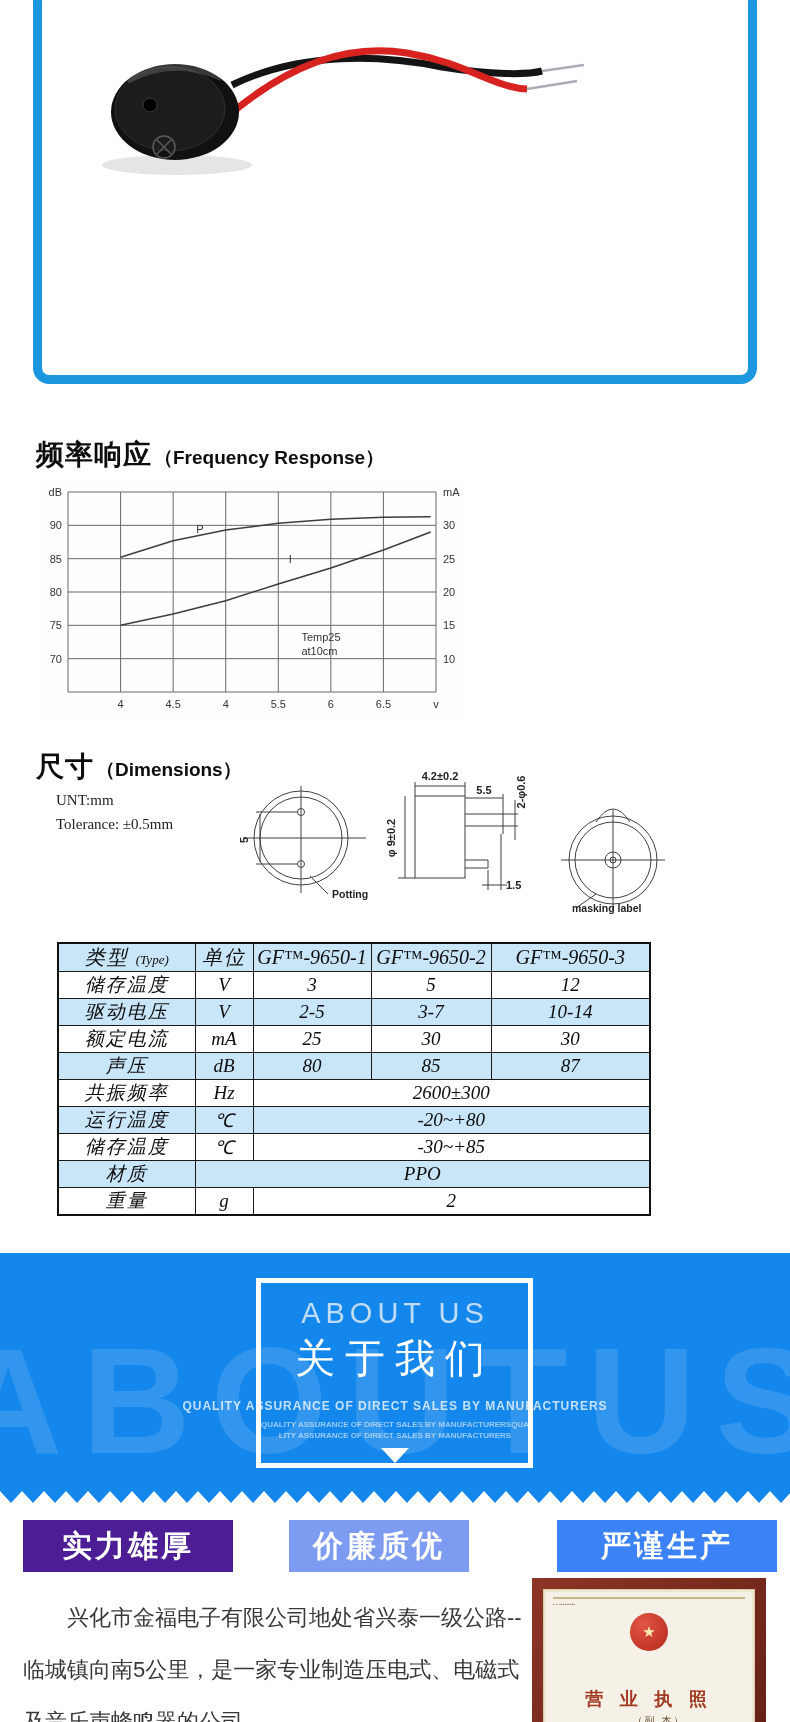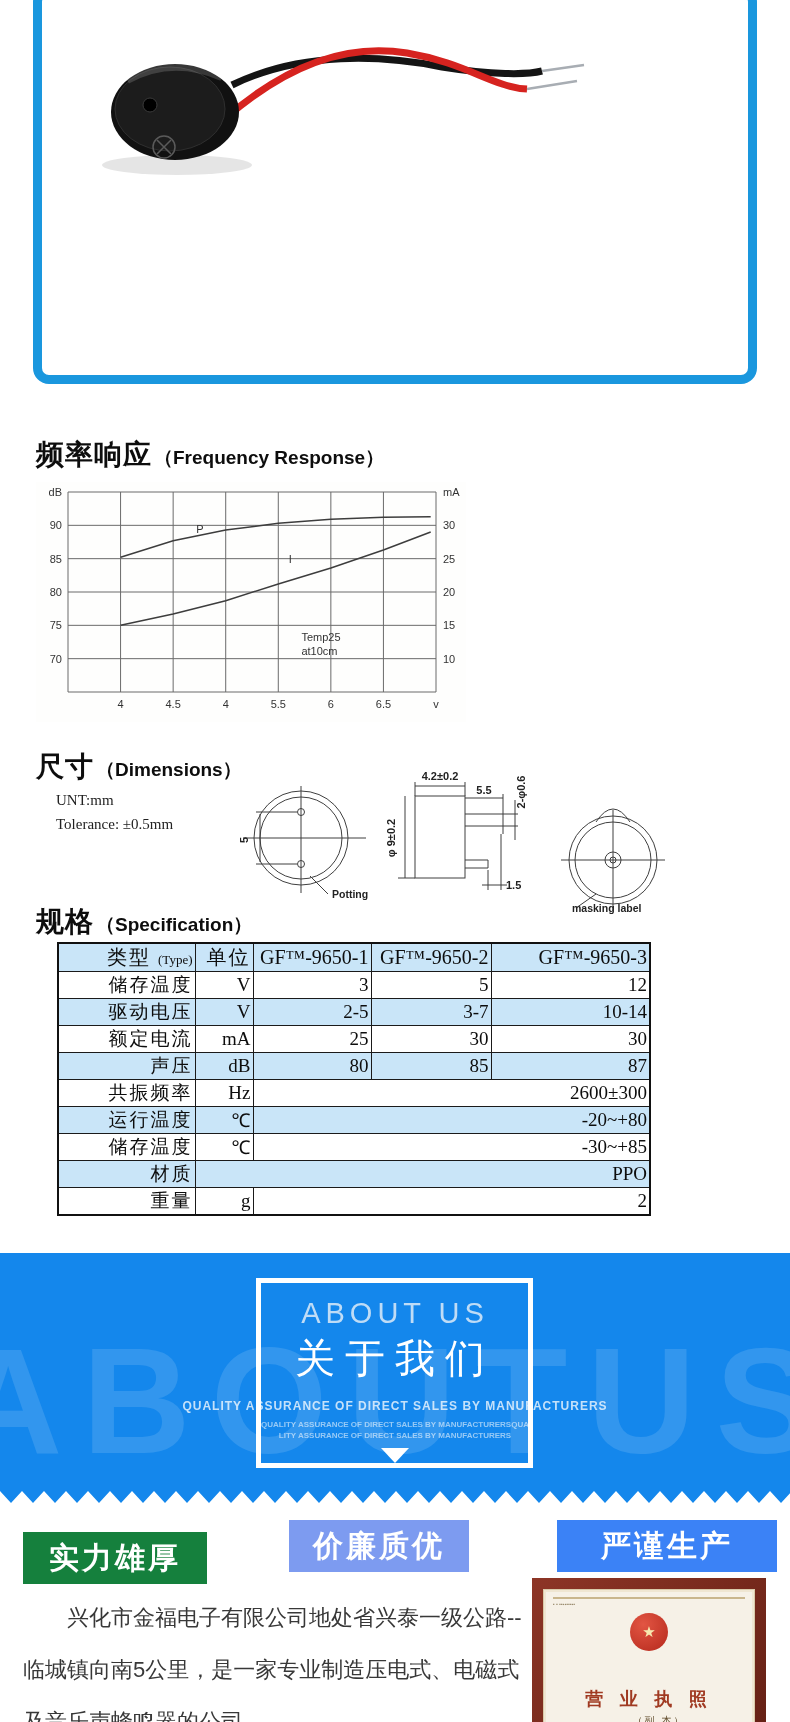--- a/index.html
+++ b/index.html
@@ -25,22 +25,22 @@
              font-size:15px;color:#222;line-height:24px;}
   #dim-drawings{position:absolute;left:198px;top:688px;}
   #dim-drawings line,#dim-drawings circle,#dim-drawings rect,#dim-drawings path
     {stroke:#3f3f3f;stroke-width:1;fill:none;}
   .dt{font-size:11px;font-weight:bold;fill:#222;font-family:"Liberation Sans",sans-serif;stroke:none;}
   .dt2{font-size:10.5px;font-weight:bold;fill:#222;font-family:"Liberation Sans",sans-serif;stroke:none;}
 
   
   .spec-wrap{position:absolute;left:57px;top:942px;}
   table.spec{border-collapse:collapse;border:2px solid #111;}
-  table.spec td{border:1px solid #1a1a1a;height:25px;text-align:right;vertical-align:middle;
-                font-family:"Liberation Serif",serif;font-size:19px;color:#0d0d0d;padding:0 2px;}
+  table.spec td{border:1px solid #1a1a1a;height:25px;text-align:center;vertical-align:middle;
+                font-family:"Liberation Serif",serif;font-size:19px;color:#0d0d0d;padding:0 2px;font-style:italic;}
   table.spec tr.alt td{background:#c9e5f8;}
   table.spec td.lbl{letter-spacing:2px;}
   table.spec td.hd{font-size:20px;}
   .type-sub{font-size:13px;letter-spacing:0;}
 
   
   .band{position:absolute;left:0;top:1253px;width:790px;height:238px;background:#1487ec;overflow:hidden;}
   .watermark{position:absolute;left:-46px;top:62px;font-size:150px;font-weight:bold;
              color:rgba(255,255,255,0.13);letter-spacing:20px;white-space:nowrap;}
   .frame-box{position:absolute;left:256px;top:25px;width:267px;height:180px;border:5px solid #fff;}
@@ -50,21 +50,21 @@
   .tag1{top:146px;font-size:12px;font-weight:bold;color:rgba(255,255,255,0.75);letter-spacing:1px;}
   .tag2{top:167px;font-size:8px;font-weight:bold;color:rgba(255,255,255,0.55);}
   .tag3{top:178px;font-size:8px;font-weight:bold;color:rgba(255,255,255,0.55);}
   .tri{position:absolute;top:195px;left:381px;width:0;height:0;
        border-left:14px solid transparent;border-right:14px solid transparent;border-top:15px solid #fff;}
   #zigzag{position:absolute;left:0;top:1491px;}
 
   
   .feat{position:absolute;top:1520px;height:52px;display:flex;align-items:center;justify-content:center;
         color:#fff;font-weight:bold;font-size:30px;letter-spacing:3px;}
-  #feat-1{left:23px;width:184px;background:#15803d;margin-top:12px;}
+  #feat-1{left:23px;width:210px;background:#4c1d95;}
   #feat-2{left:289px;width:180px;background:#7d9bf0;}
   #feat-3{left:557px;width:220px;background:#3b82f6;}
 
   
   .company{position:absolute;left:23px;top:1592px;width:486px;font-size:22px;color:#383838;
            line-height:52px;white-space:nowrap;}
   .company .l1{text-indent:2em;}
 
   
   .cert{position:absolute;left:532px;top:1578px;width:234px;height:210px;
@@ -209,24 +209,20 @@
       <path d="M398,134 Q415,108 432,134"></path>
       <circle cx="415" cy="172" r="8"></circle>
       <circle cx="415" cy="172" r="3"></circle>
       <line x1="363" y1="172" x2="467" y2="172"></line>
       <line x1="415" y1="122" x2="415" y2="222"></line>
       <line x1="398" y1="206" x2="378" y2="220"></line>
       <text class="dt2" x="374" y="224">masking label</text>
     </g>
   </svg>
 
-  <div class="sec-head" id="spec-head" style="top:903px">
-    <span class="zh">规格</span>
-    <span class="en">（Specification）</span>
-  </div>
 
   <div class="spec-wrap">
     <table class="spec">
       <colgroup>
           <col style="width:137px">
           <col style="width:58px">
           <col style="width:118px">
           <col style="width:120px">
           <col style="width:159px">
         </colgroup>

